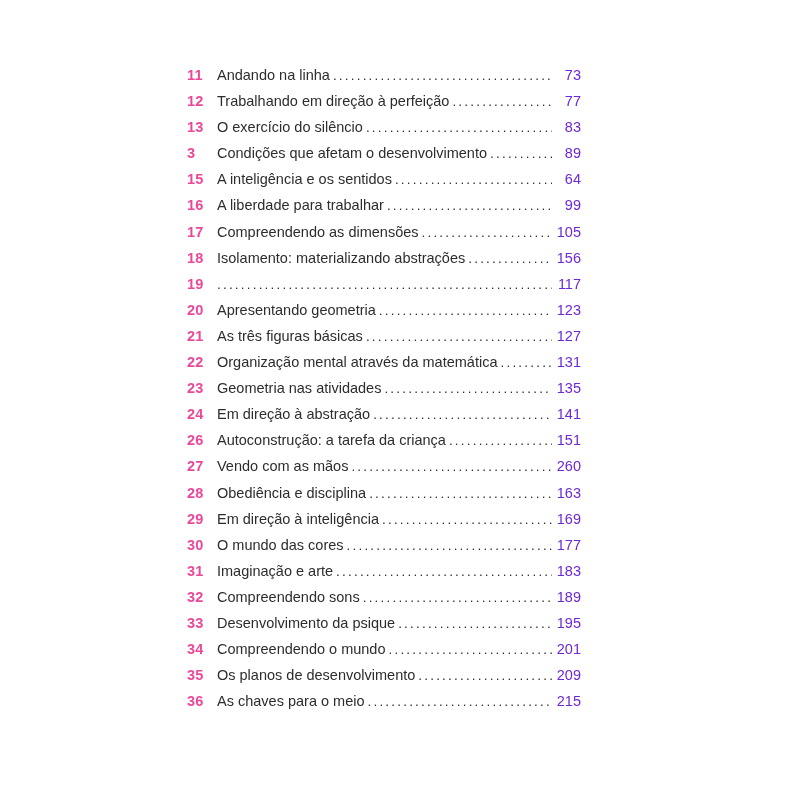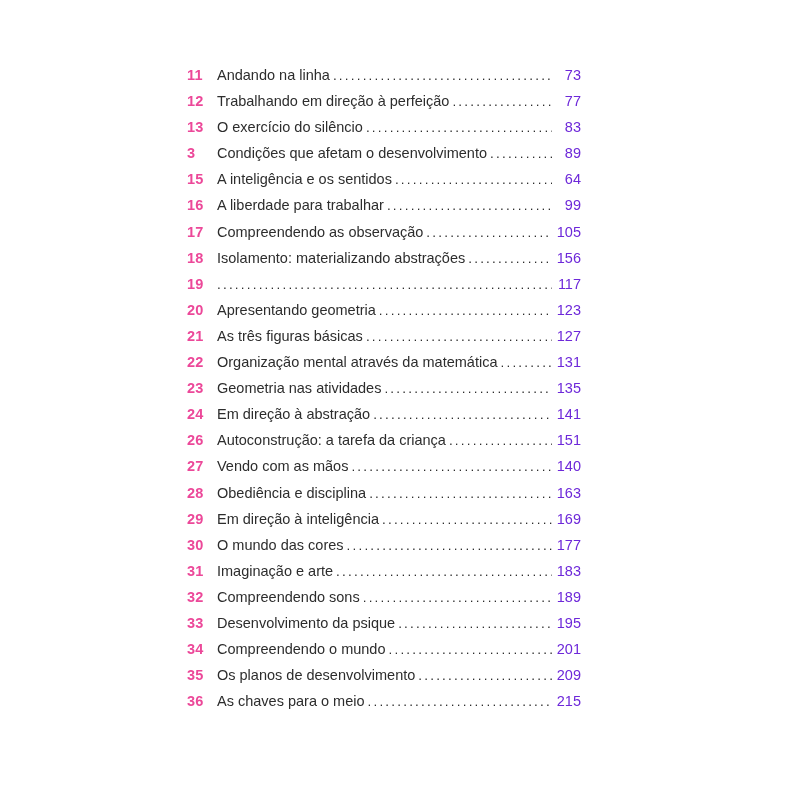--- a/index.html
+++ b/index.html
@@ -108,21 +108,21 @@
 
       <div class="toc-row">
         <span class="toc-num">16</span>
         <span class="toc-title">A liberdade para trabalhar</span>
         <span class="toc-leader"></span>
         <span class="toc-page">99</span>
       </div>
 
       <div class="toc-row">
         <span class="toc-num">17</span>
-        <span class="toc-title">Compreendendo as observação</span>
+        <span class="toc-title">Compreendendo as dimensões</span>
         <span class="toc-leader"></span>
         <span class="toc-page">105</span>
       </div>
 
       <div class="toc-row">
         <span class="toc-num">18</span>
         <span class="toc-title">Isolamento: materializando abstrações</span>
         <span class="toc-leader"></span>
         <span class="toc-page">156</span>
       </div>
@@ -173,21 +173,21 @@
         <span class="toc-num">26</span>
         <span class="toc-title">Autoconstrução: a tarefa da criança</span>
         <span class="toc-leader"></span>
         <span class="toc-page">151</span>
       </div>
 
       <div class="toc-row">
         <span class="toc-num">27</span>
         <span class="toc-title">Vendo com as mãos</span>
         <span class="toc-leader"></span>
-        <span class="toc-page">140</span>
+        <span class="toc-page">260</span>
       </div>
 
       <div class="toc-row">
         <span class="toc-num">28</span>
         <span class="toc-title">Obediência e disciplina</span>
         <span class="toc-leader"></span>
         <span class="toc-page">163</span>
       </div>
 
       <div class="toc-row">

